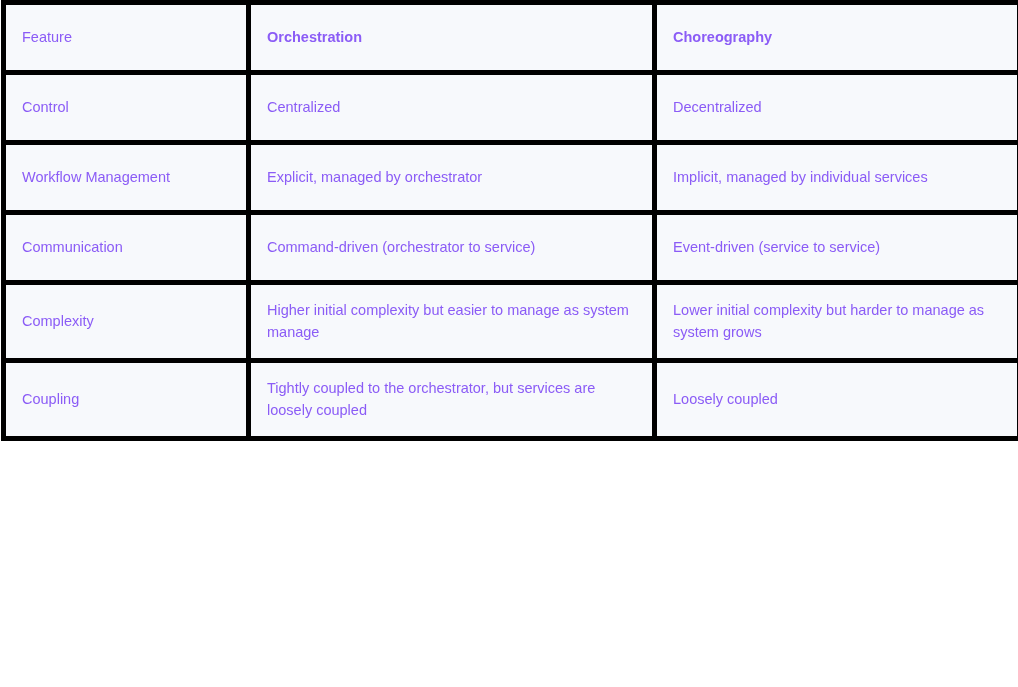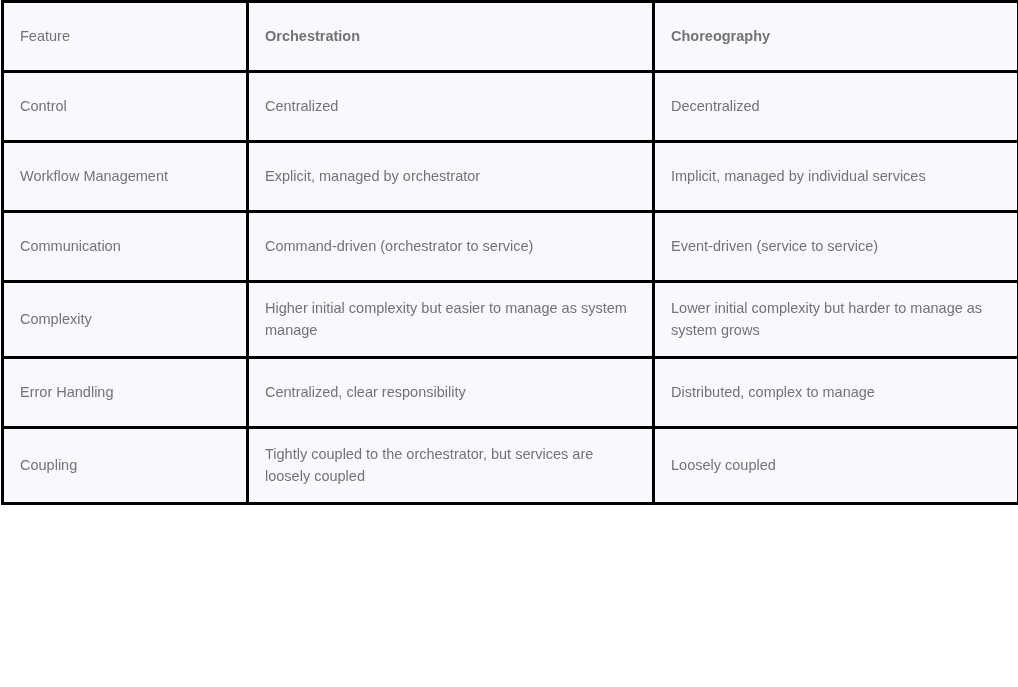--- a/index.html
+++ b/index.html
@@ -26,26 +26,26 @@
     width: 1016px;
     margin: 0 1px;
     table-layout: fixed;
     background: #f8f9fb;
   }
   table.compare col.c0 { width: 245px; }
   table.compare col.c1 { width: 406px; }
   table.compare col.c2 { width: 365px; }
 
   table.compare td {
-    border: 3px solid #000000;
+    border: 5px solid #000000;
     padding: 14px 14px 14px 16px;
     vertical-align: middle;
     font-size: 14.5px;
     line-height: 1.55;
-    color: #737373;
+    color: #8b5cf6;
     background: #f7f9fc;
     word-wrap: break-word;
   }
   table.compare tr.header-row td {
     font-weight: bold;
   }
   table.compare td.feature-cell {
     font-weight: normal;
   }
   table.compare tr.header-row td.feature-cell {
@@ -90,25 +90,20 @@
         <td>Event-driven (service to service)</td>
       </tr>
 
       <tr class="tall">
         <td class="feature-cell">Complexity</td>
         <td>Higher initial complexity but easier to manage as system manage</td>
         <td>Lower initial complexity but harder to manage as system grows</td>
       </tr>
 
 
-      <tr>
-        <td class="feature-cell">Error Handling</td>
-        <td>Centralized, clear responsibility</td>
-        <td>Distributed, complex to manage</td>
-      </tr>
 
       <tr class="tall">
         <td class="feature-cell">Coupling</td>
         <td>Tightly coupled to the orchestrator, but services are loosely coupled</td>
         <td>Loosely coupled</td>
       </tr>
 
     </tbody>
   </table>
 </div>

